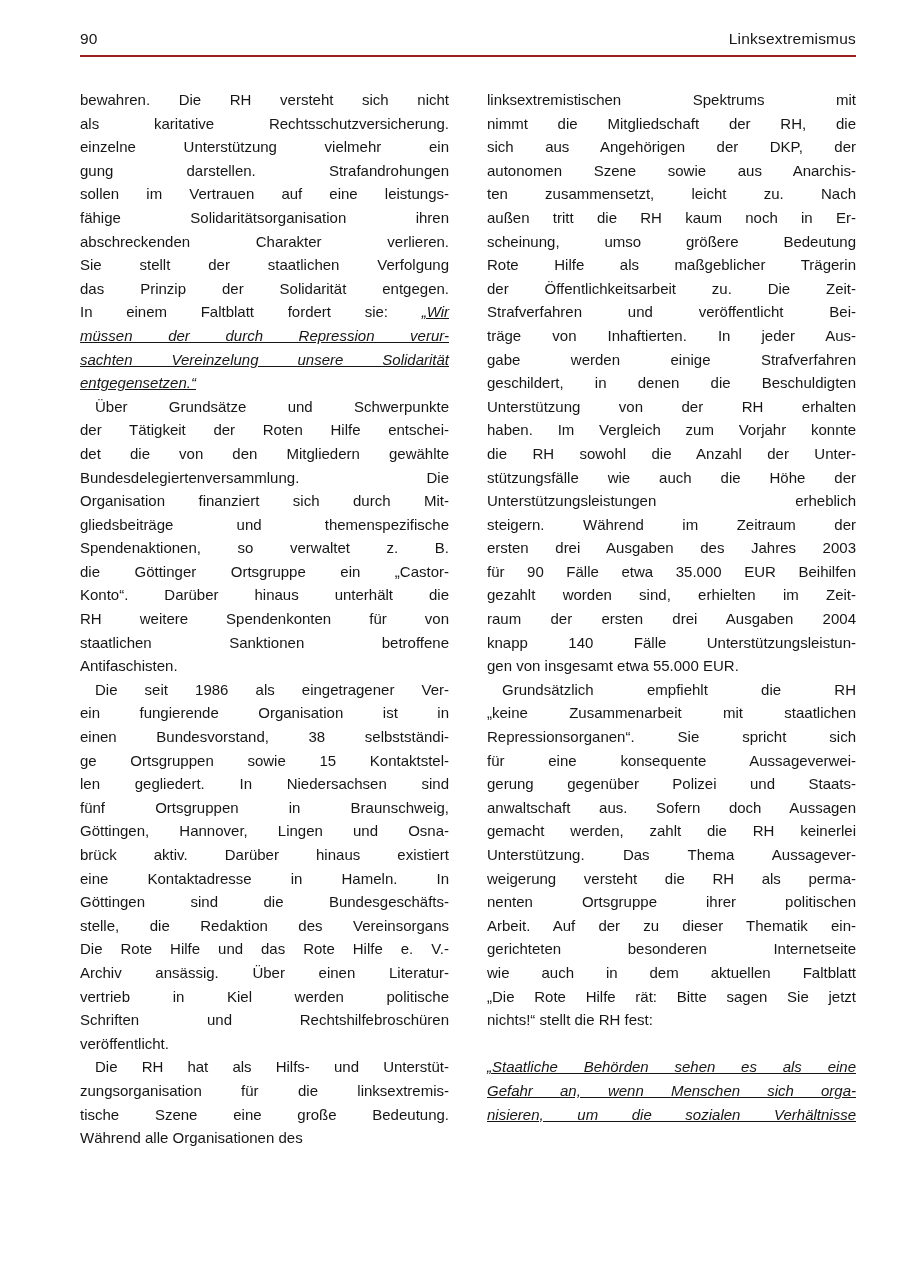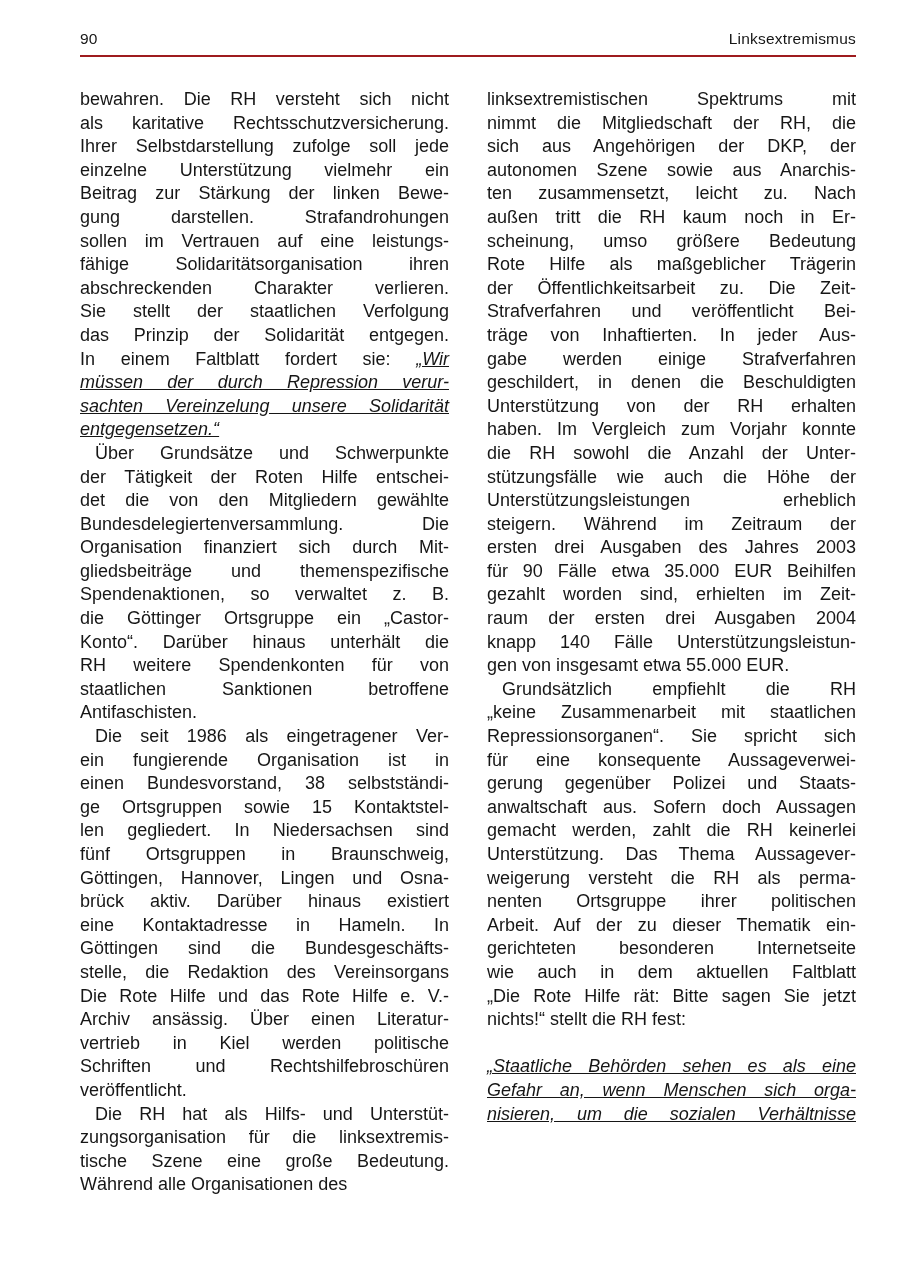--- a/index.html
+++ b/index.html
@@ -33,21 +33,21 @@
   }
 
   .columns {
     display: flex;
     gap: 38px;
     margin-top: 31px;
   }
 
   .col {
     width: 369px;
-    font-size: 18px;
+    font-size: 15px;
     line-height: 23.6px;
   }
 
   .line {
     text-align: justify;
     text-align-last: justify;
     min-height: 23.6px;
     white-space: normal;
   }
   .line.end { text-align-last: left; }
@@ -60,23 +60,21 @@
 <div class="page">
   <header class="page-header">
     <span>90</span>
     <span>Linksextremismus</span>
   </header>
   <div class="rule"></div>
   <main class="columns">
     <div class="col">
         <div class="line"><span class="seg">bewahren. Die RH versteht sich nicht</span></div>
         <div class="line"><span class="seg">als karitative Rechtsschutzversicherung.</span></div>
-        <div class="line"><span class="seg">Ihrer Selbstdarstellung zufolge soll jede</span></div>
         <div class="line"><span class="seg">einzelne Unterstützung vielmehr ein</span></div>
-        <div class="line"><span class="seg">Beitrag zur Stärkung der linken Bewe-</span></div>
         <div class="line"><span class="seg">gung darstellen. Strafandrohungen</span></div>
         <div class="line"><span class="seg">sollen im Vertrauen auf eine leistungs-</span></div>
         <div class="line"><span class="seg">fähige Solidaritätsorganisation ihren</span></div>
         <div class="line"><span class="seg">abschreckenden Charakter verlieren.</span></div>
         <div class="line"><span class="seg">Sie stellt der staatlichen Verfolgung</span></div>
         <div class="line"><span class="seg">das Prinzip der Solidarität entgegen.</span></div>
         <div class="line"><span class="seg">In einem Faltblatt fordert sie: </span><span class="seg it">„Wir</span></div>
         <div class="line"><span class="seg it">müssen der durch Repression verur-</span></div>
         <div class="line"><span class="seg it">sachten Vereinzelung unsere Solidarität</span></div>
         <div class="line end"><span class="seg it">entgegensetzen.“</span></div>

